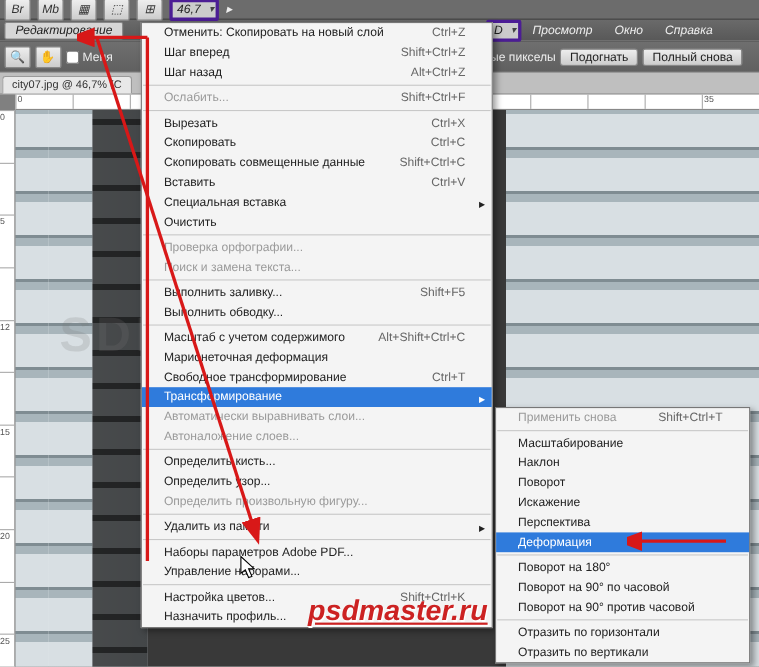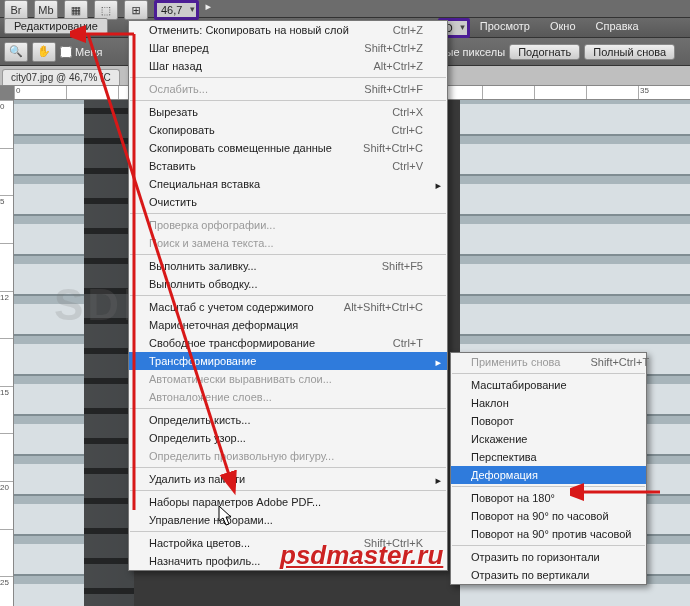--- a/index.html
+++ b/index.html
@@ -1,17 +1,17 @@
 <!DOCTYPE html>
 <html><head>
 <meta charset="utf-8">
 <style>
   * { box-sizing: border-box; margin: 0; padding: 0; font-family: Tahoma, Arial, sans-serif; font-size: 11px; }
   body { background: #fff; width: 690px; height: 606px; overflow: hidden; position: relative; }
-  .menubar { background: linear-gradient(#6a6a6a,#585858); height: 20px; display: flex; align-items: flex-start; padding-left: 4px; color: #eee; border-bottom: 1px solid #333; }
+  .menubar { background: linear-gradient(#6a6a6a,#585858); height: 20px; display: flex; align-items: center; padding-left: 4px; color: #eee; border-bottom: 1px solid #333; font-style: italic; }
   .mb-item { padding: 2px 10px; cursor: default; }
   .mb-highlight { background: #d6d6d6; color: #222; border: 1px solid #888; border-radius: 2px; padding: 1px 9px; }
   .optbar { background: linear-gradient(#6f6f6f,#606060); height: 28px; border-bottom: 1px solid #333; display: flex; align-items: center; color: #eee; padding-left: 4px; gap: 4px; }
   .drop { background: #ccc; color:#222; border:3px solid #4c1d95; padding:1px 14px 1px 4px; border-radius:2px; position:relative; }
   .drop::after { content:"▾"; position:absolute; right:2px; top:1px; font-size:9px; color:#444; }
   .btn { background: linear-gradient(#eee,#ccc); color:#222; border:1px solid #888; padding:1px 8px; border-radius:3px; }
   .chk { display:inline-flex; align-items:center; gap:3px; color:#eee; }
   .chk input { width:12px; height:12px; }
   .iconbtn { width:24px; height:20px; background:linear-gradient(#eee,#ccc); border:1px solid #888; border-radius:2px; display:inline-flex; align-items:center; justify-content:center; color:#333; }
   .tabbar { background:#bfbfbf; height:20px; border-bottom:1px solid #888; display:flex; align-items:flex-end; }
@@ -228,21 +228,21 @@
     <div class="sep"></div>
     <div class="menu-row">
       <span>Настройка цветов...</span>
       <span class="sc">Shift+Ctrl+K</span>
     </div>
     <div class="menu-row">
       <span>Назначить профиль...</span>
     </div>
   </div>
 
-<div class="menu" id="menu2" style="top:352px; left:450px; width:197px;">
+<div class="menu" id="menu2" style="top:370px; left:450px; width:232px;">
     <div class="menu-row dis">
       <span>Применить снова</span>
       <span class="sc">Shift+Ctrl+T</span>
     </div>
     <div class="sep"></div>
     <div class="menu-row">
       <span>Масштабирование</span>
     </div>
     <div class="menu-row">
       <span>Наклон</span>

